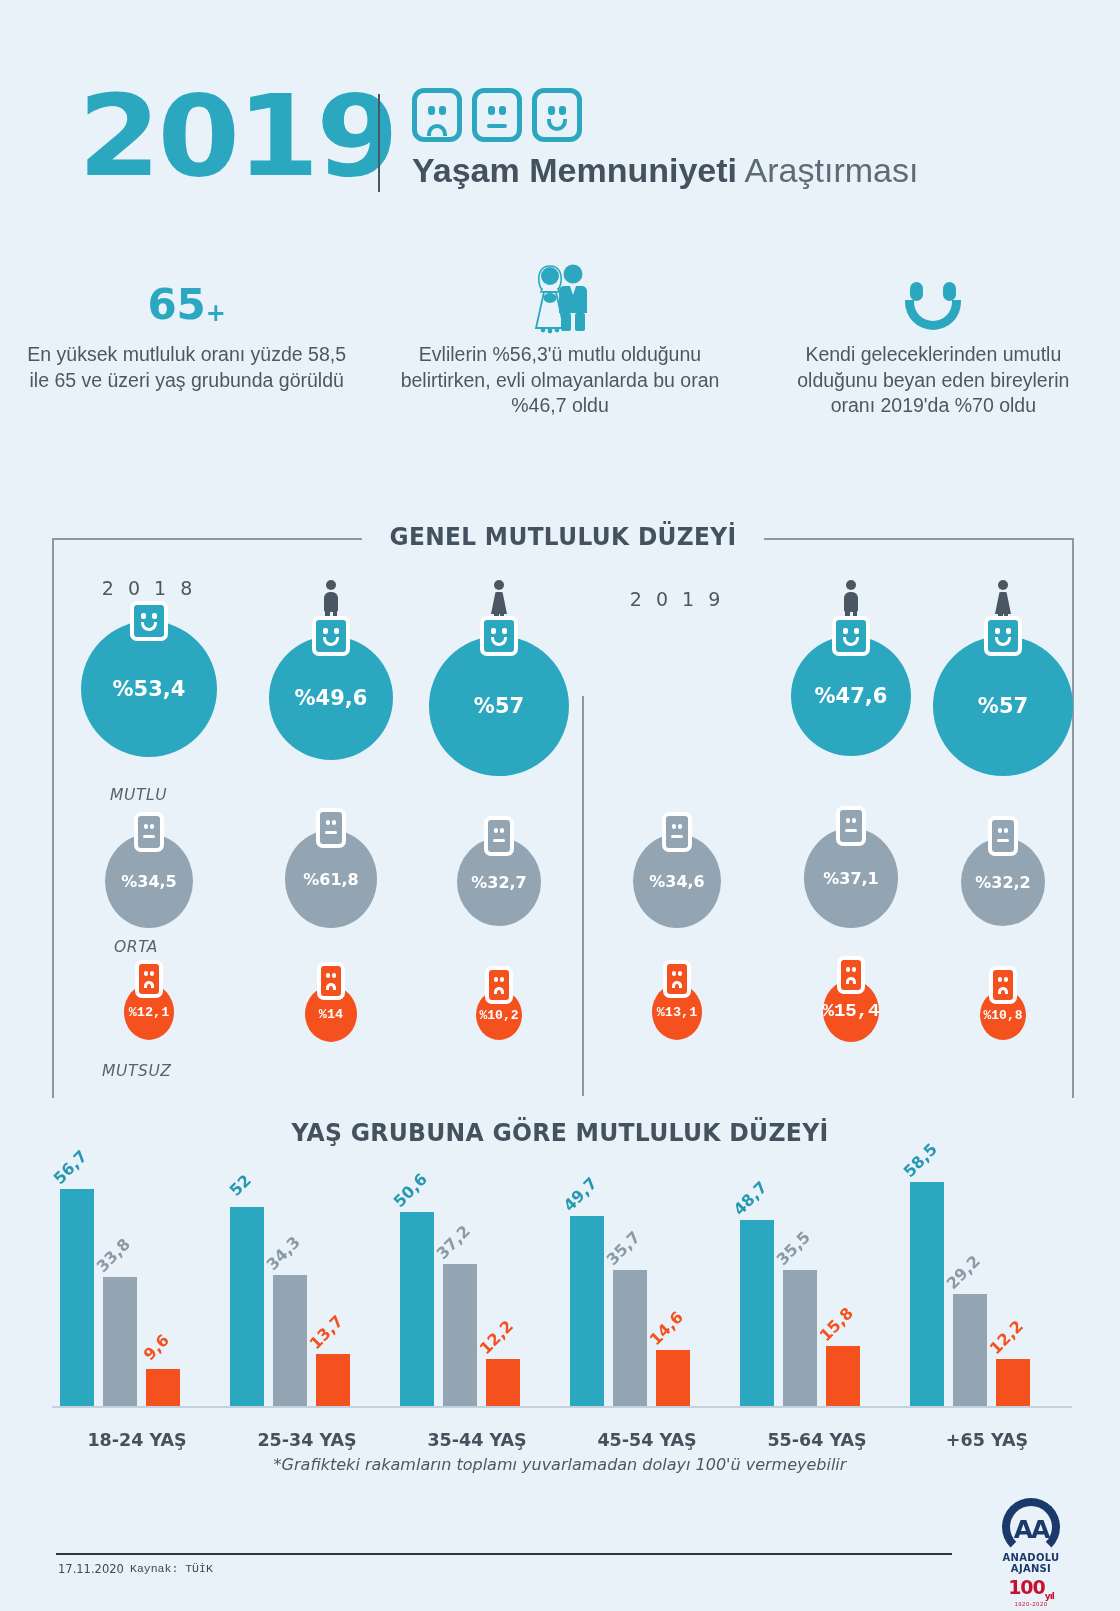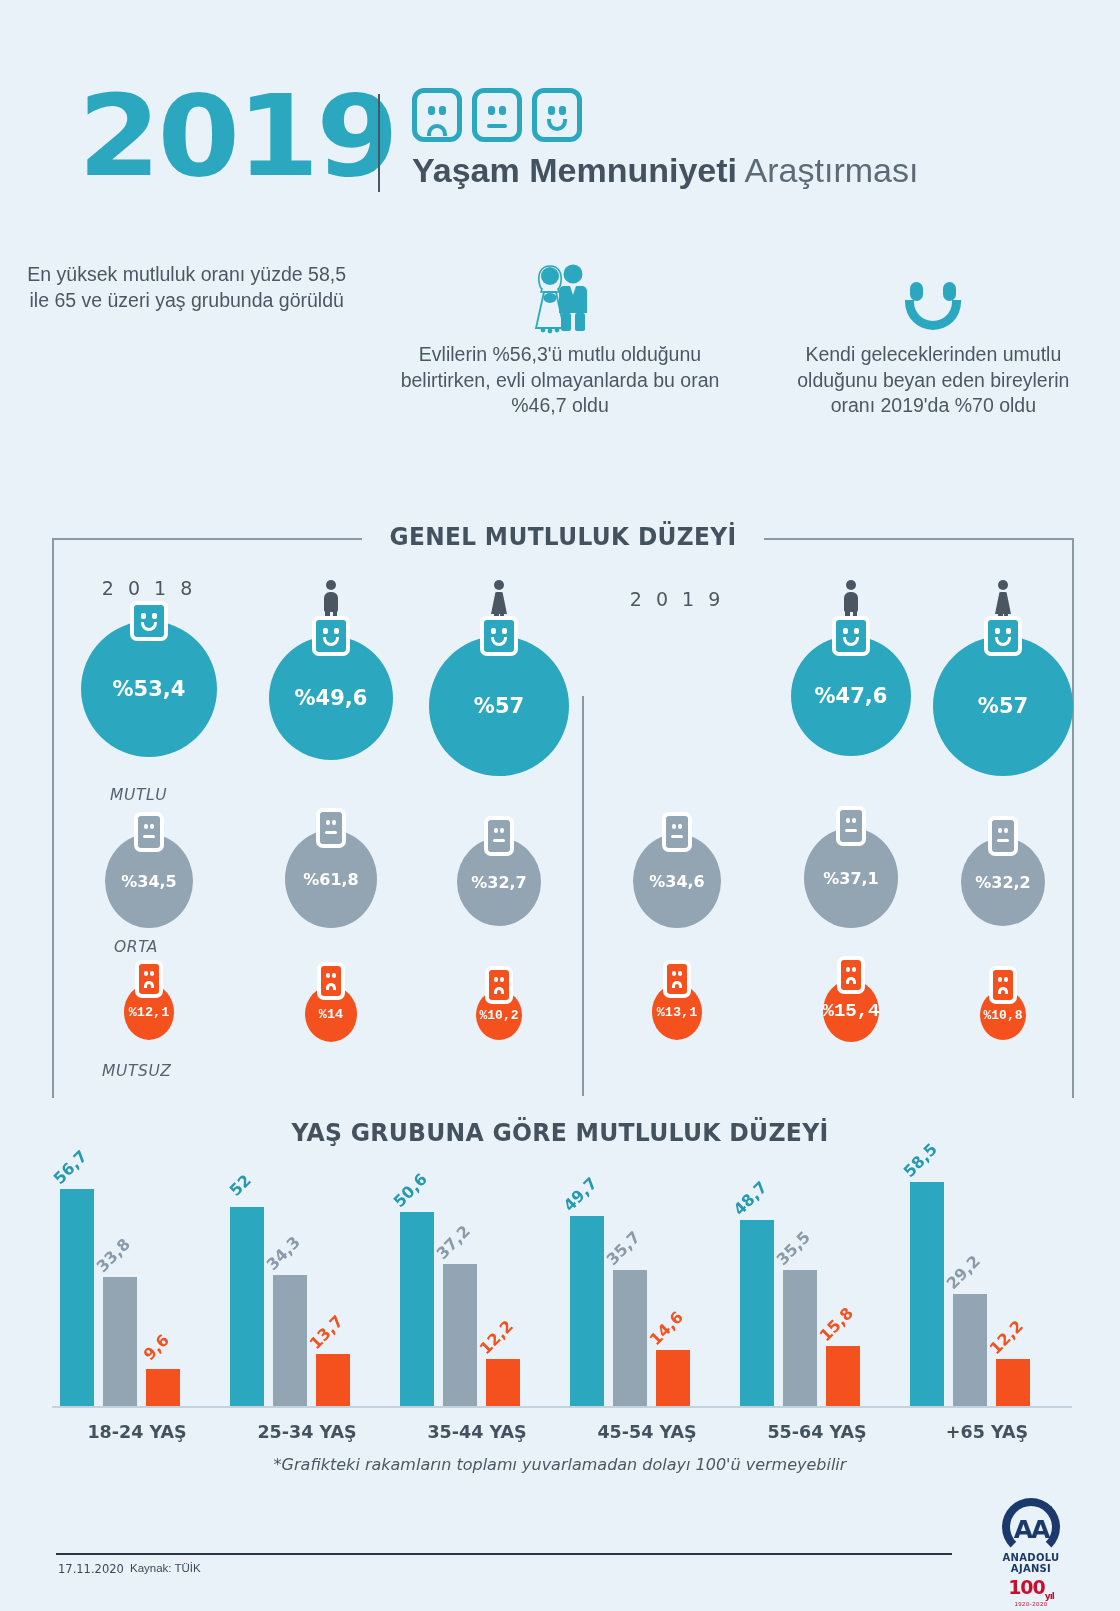--- a/index.html
+++ b/index.html
@@ -99,28 +99,28 @@
   .bc{position:absolute;left:0;top:1118px;width:1120px;height:330px;}
   .bc-title{text-align:center;font-size:25px;font-weight:bold;color:#44525f;letter-spacing:.3px;font-family:"DejaVu Sans",sans-serif;transform:scaleX(.94);}
   .bc-plot{position:absolute;left:52px;top:58px;width:1020px;height:230px;display:flex;}
   .grp{flex:1;position:relative;display:flex;align-items:flex-end;justify-content:flex-start;gap:9px;padding-left:8px;box-sizing:border-box;}
   .bar{width:34px;position:relative;}
   .bar.t{background:#2ba8c0;} .bar.g{background:#93a4b2;} .bar.r{background:#f4511e;}
   .bar .vl{position:absolute;left:50%;top:-34px;transform:translateX(-50%) rotate(-45deg);transform-origin:center bottom;
      font-size:16px;font-weight:bold;white-space:nowrap;font-family:"DejaVu Sans",sans-serif;}
   .bar.t .vl{color:#2699b0;} .bar.g .vl{color:#8a9aa8;} .bar.r .vl{color:#f4511e;}
   .axis{position:absolute;left:52px;top:288px;width:1020px;height:2px;background:#c3d2dd;}
-  .bc-labels{position:absolute;left:52px;top:304px;width:1020px;display:flex;}
+  .bc-labels{position:absolute;left:52px;top:312px;width:1020px;display:flex;}
   .bc-labels div{flex:1;text-align:center;font-size:17.5px;font-weight:bold;color:#44525f;font-family:"DejaVu Sans",sans-serif;}
   .note{position:absolute;left:0;top:1455px;width:1120px;text-align:center;font-style:italic;font-size:16px;color:#4b5864;font-family:"DejaVu Sans",sans-serif;}
 
   
   .foot-rule{position:absolute;left:56px;top:1553px;width:896px;height:2.4px;background:#2b3743;}
   .foot-date{position:absolute;left:58px;top:1562px;font-size:11.5px;color:#3c4a57;font-family:"DejaVu Sans",sans-serif;}
-  .foot-src{position:absolute;left:130px;top:1562px;font-size:11.5px;color:#3c4a57;font-family:Liberation Sans, sans-serif;}
+  .foot-src{position:absolute;left:130px;top:1562px;font-size:11.5px;color:#3c4a57;font-family:Liberation Mono, monospace;}
   .logo{position:absolute;left:985px;top:1498px;width:92px;text-align:center;}
   .logo .arc{width:58px;height:58px;margin:0 auto;position:relative;}
   .logo .arc::before{content:"";position:absolute;inset:0;border:8px solid #1b3a6b;border-radius:50%;border-bottom-color:transparent;}
   .logo .aa{position:absolute;left:0;right:0;top:17px;font-size:25px;font-weight:bold;color:#1b3a6b;font-family:"DejaVu Sans",sans-serif;letter-spacing:-2px;}
   .logo .name{font-size:10px;font-weight:bold;color:#1b3a6b;letter-spacing:.3px;margin-top:-4px;font-family:"DejaVu Sans",sans-serif;}
   .logo .yr100{font-size:19px;font-weight:bold;color:#c8102e;font-family:"DejaVu Sans",sans-serif;letter-spacing:-1px;margin-top:2px;}
   .logo .yr100 sub{font-size:9px;}
   .logo .range{font-size:6px;color:#c8102e;letter-spacing:.5px;}
 </style>
 </head>
@@ -152,20 +152,23 @@
 
     <div class="hdr-title">
       <b>Yaşam Memnuniyeti</b>
       <span>Araştırması</span>
     </div>
   </div>
 
   <div class="stats">
 
     <div class="stat">
+      <div class="icon-wrap">
+        <div class="big65"><span>65</span><sup>+</sup></div>
+      </div>
       <p>En yüksek mutluluk oranı yüzde 58,5 ile 65 ve üzeri yaş grubunda görüldü</p>
     </div>
 
     <div class="stat">
       <div class="icon-wrap">
         <svg width="64" height="72" viewBox="0 0 64 72">
           <circle cx="22" cy="14" r="9" fill="#2ba8c0"></circle>
           <path d="M22 4 C12 4 10 13 11 20 C12 26 14 27 14 27 L13 30 L31 30 L30 27 C30 27 32 26 33 20 C34 13 32 4 22 4 Z" fill="none" stroke="#2ba8c0" stroke-width="1.6"></path>
           <path d="M16 30 L8 66 L36 66 L28 30 Z" fill="none" stroke="#2ba8c0" stroke-width="1.8"></path>
           <circle cx="15" cy="68" r="2.4" fill="#2ba8c0"></circle>

